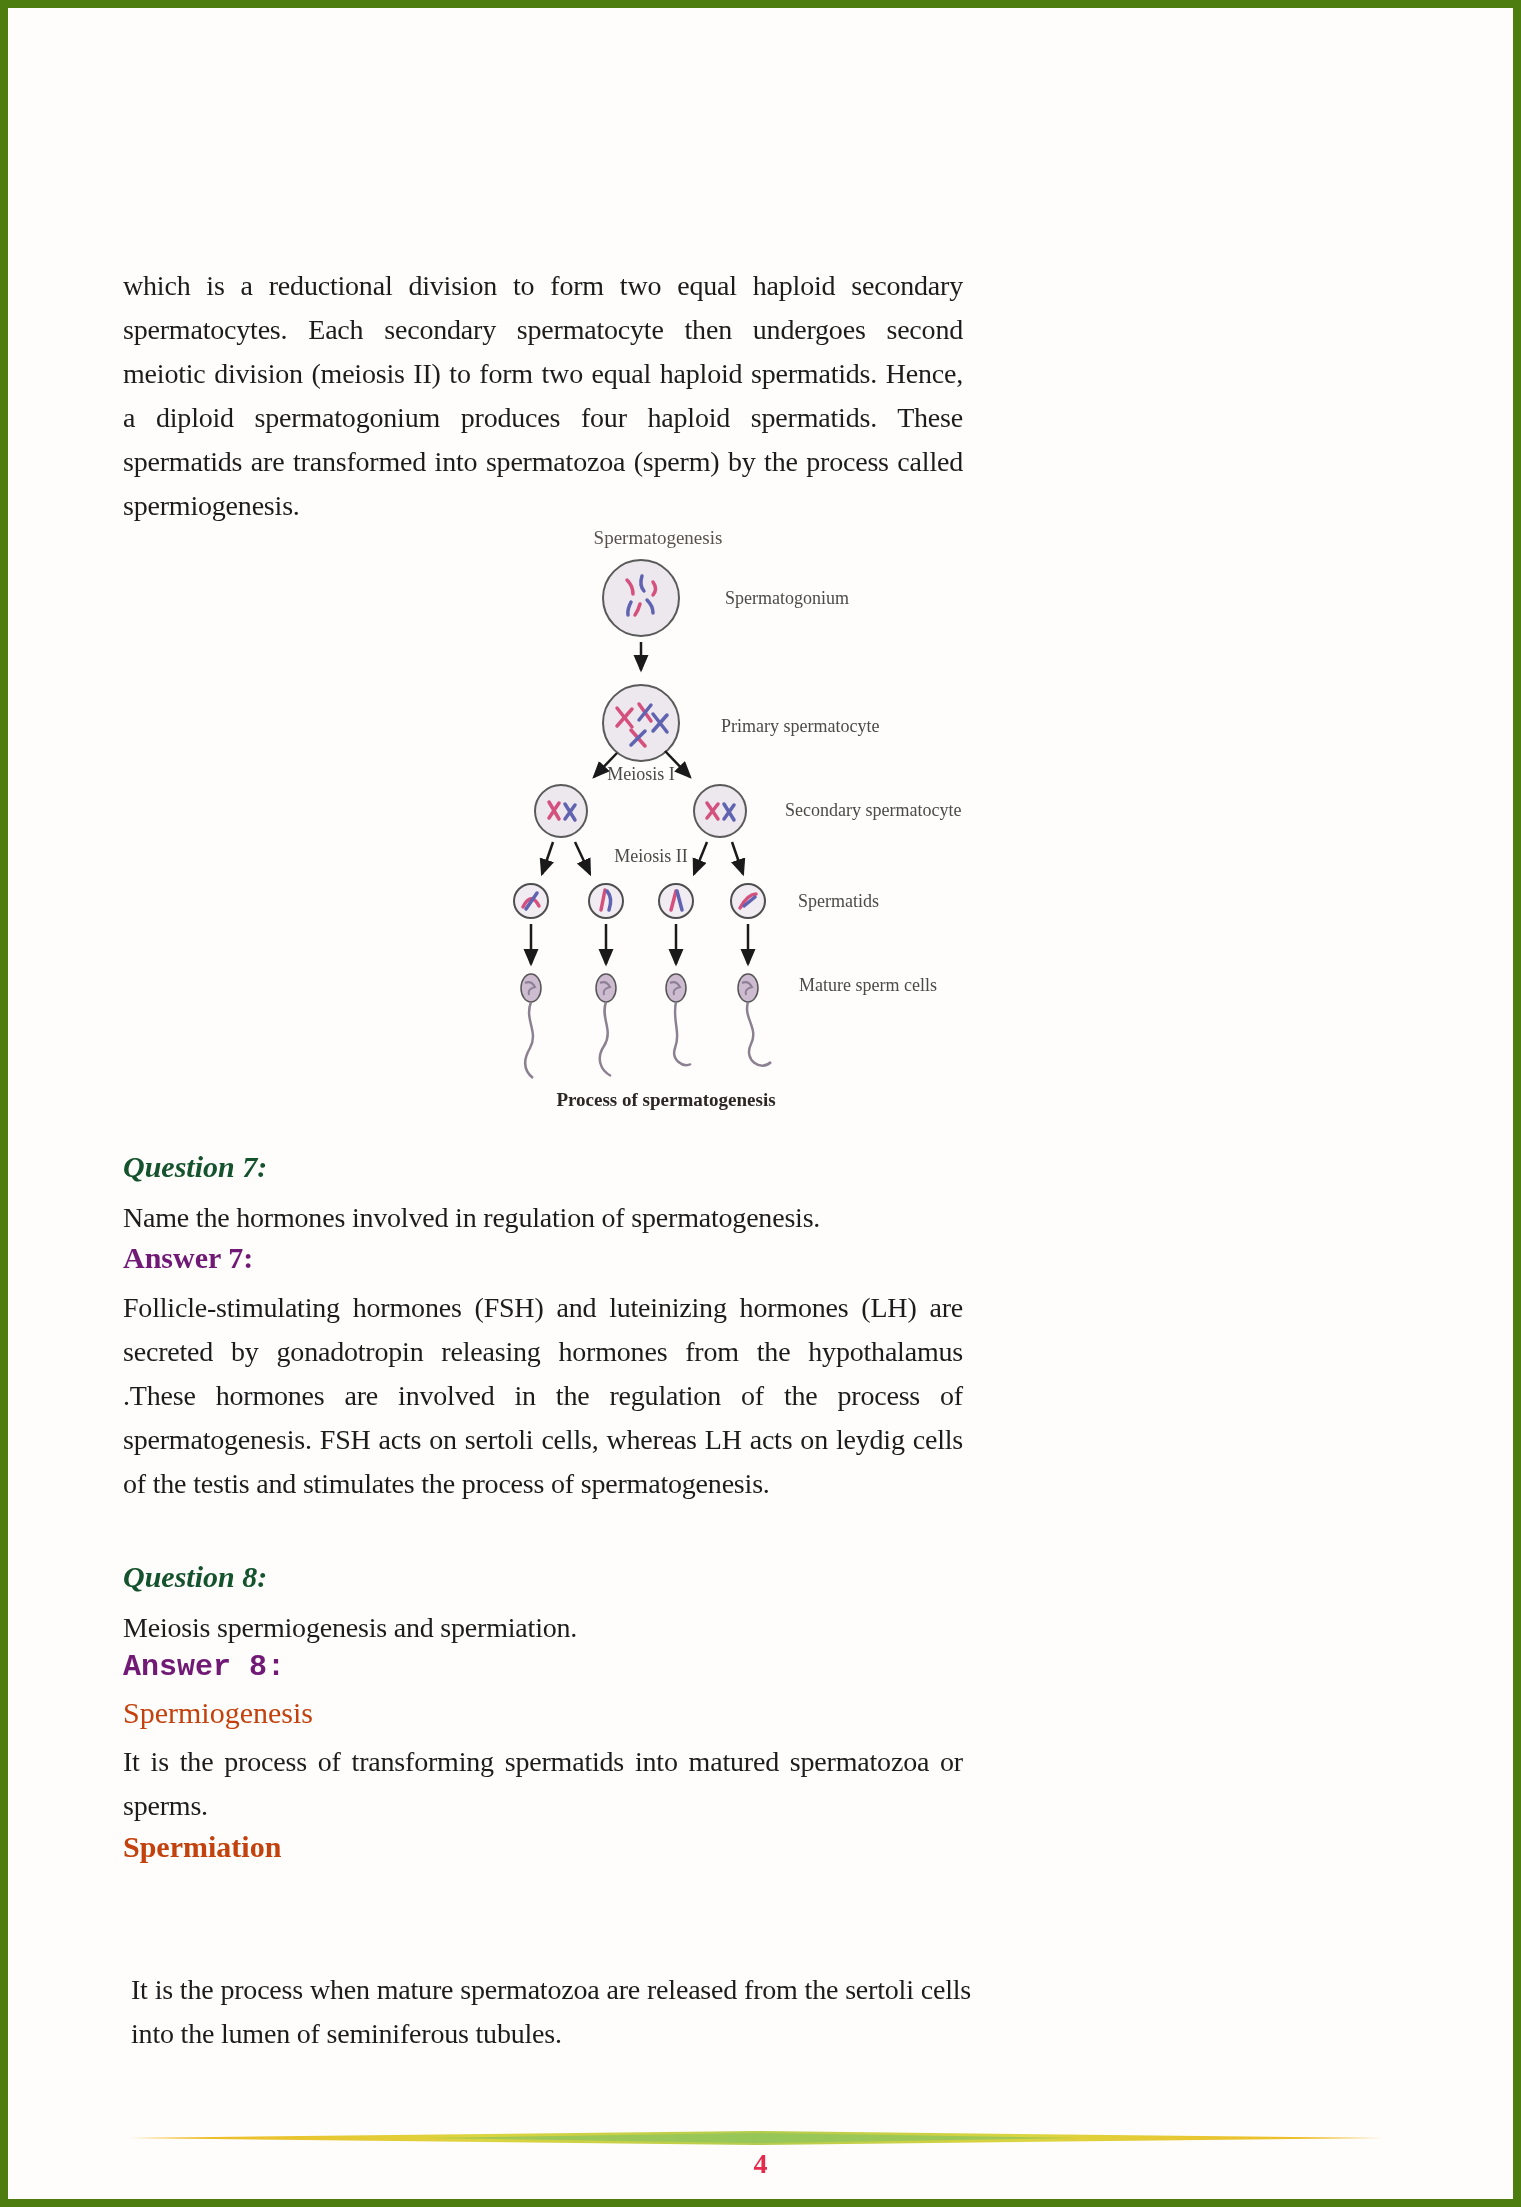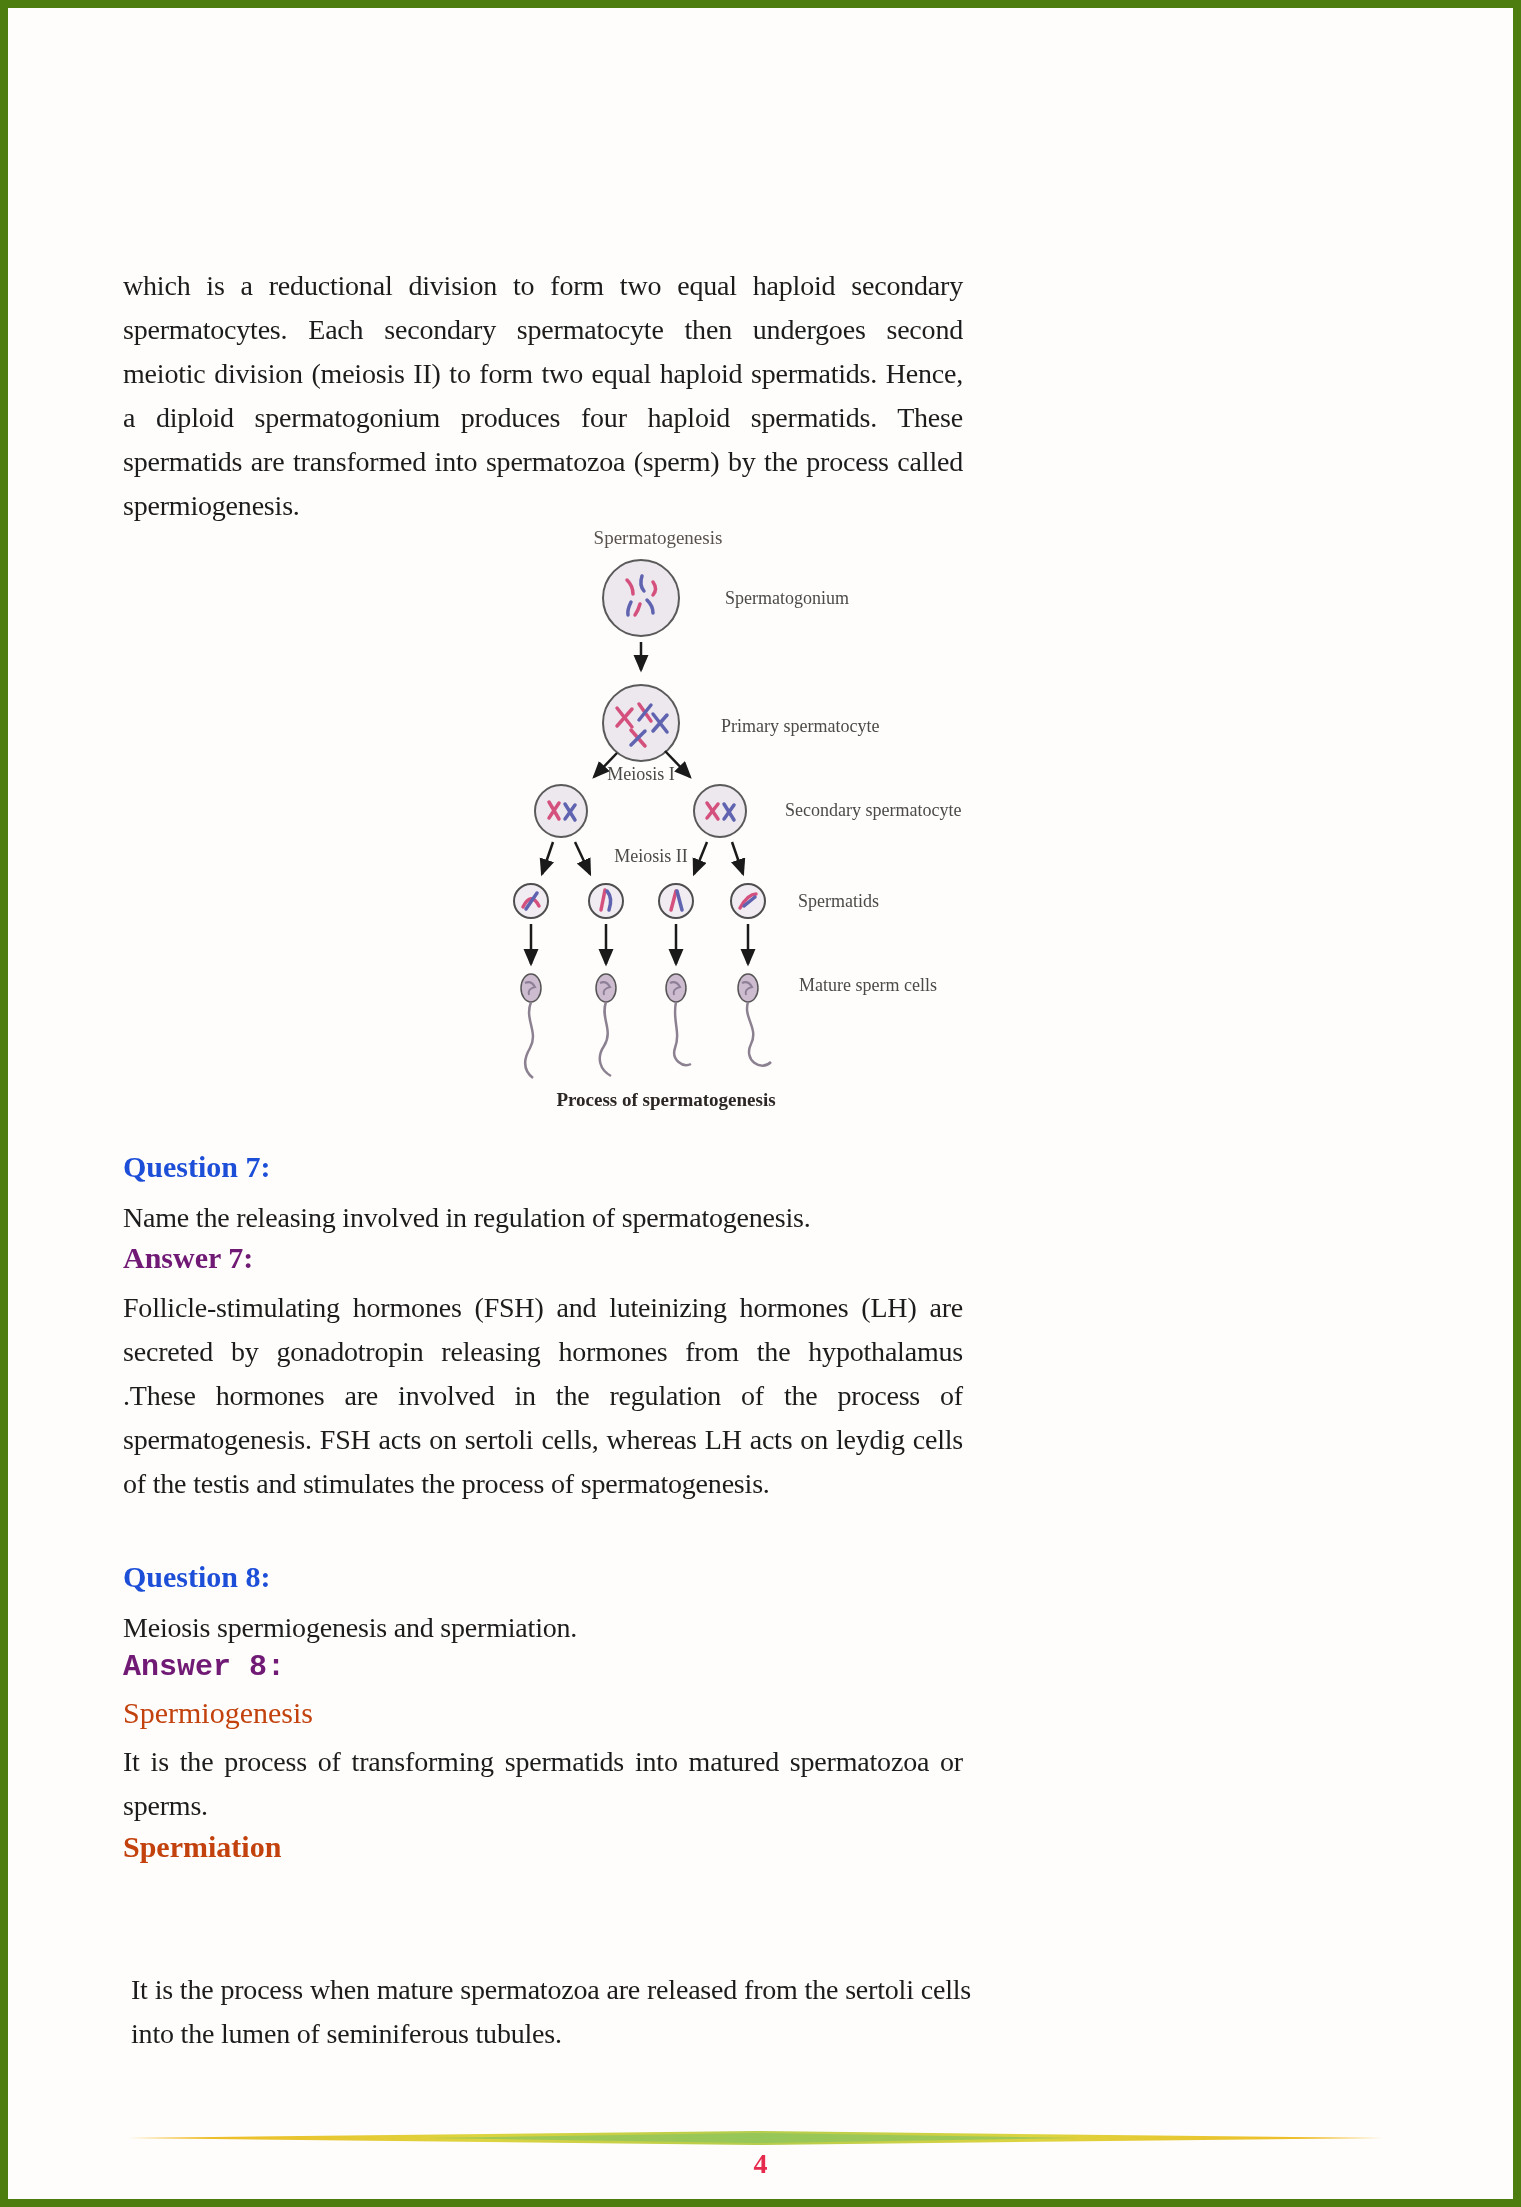--- a/index.html
+++ b/index.html
@@ -17,21 +17,21 @@
     position:absolute;
     left:115px;width:840px;
     font-size:28px;line-height:44px;
     letter-spacing:-0.2px;
     text-align:justify;
     margin:0;
   }
   .single-line{text-align:left;}
   .q-heading{
     position:absolute;left:115px;margin:0;
-    font-size:30px;font-weight:bold;color:#1d4ed8;
+    font-size:30px;font-weight:bold;color:#14532d;font-style:italic;
   }
   .a-heading{
     position:absolute;left:115px;margin:0;
     font-size:30px;font-weight:bold;color:#701a75;
   }
   .sub-heading{
     position:absolute;left:115px;margin:0;
     font-size:30px;font-weight:normal;color:#c2410c;
   }
   .diagram{position:absolute;left:485px;top:512px;}
@@ -163,21 +163,21 @@
         <path class="sperm-in" d="M249,463 q6,-3 10,4 q-8,2 -6,8"></path>
         <path class="sperm-tail" d="M255,482 C250,498 266,508 258,524 C250,540 268,552 278,542"></path>
       </g>
     </g>
     <text x="306" y="471">Mature sperm cells</text>
 
     <text class="dg-caption" x="173" y="586" text-anchor="middle">Process of spermatogenesis</text>
   </svg>
 
   <h3 class="q-heading" style="top:1142px;">Question 7:</h3>
-  <p class="body-text single-line" style="top:1188px;">Name the releasing involved in regulation of spermatogenesis.</p>
+  <p class="body-text single-line" style="top:1188px;">Name the hormones involved in regulation of spermatogenesis.</p>
   <h3 class="a-heading" style="top:1233px;">Answer 7:</h3>
   <p class="body-text" style="top:1278px;">Follicle-stimulating hormones (FSH) and luteinizing hormones (LH) are secreted by gonadotropin releasing hormones from the hypothalamus .These hormones are involved in the regulation of the process of spermatogenesis. FSH acts on sertoli cells, whereas LH acts on leydig cells of the testis and stimulates the process of spermatogenesis.</p>
 
   <h3 class="q-heading" style="top:1552px;">Question 8:</h3>
   <p class="body-text single-line" style="top:1598px;">Meiosis spermiogenesis and spermiation.</p>
   <h3 class="a-heading" style="top:1642px;font-family:Liberation Mono, monospace;">Answer 8:</h3>
 
   <h4 class="sub-heading" style="top:1688px;">Spermiogenesis</h4>
   <p class="body-text" style="top:1732px;">It is the process of transforming spermatids into matured spermatozoa or sperms.</p>
 

